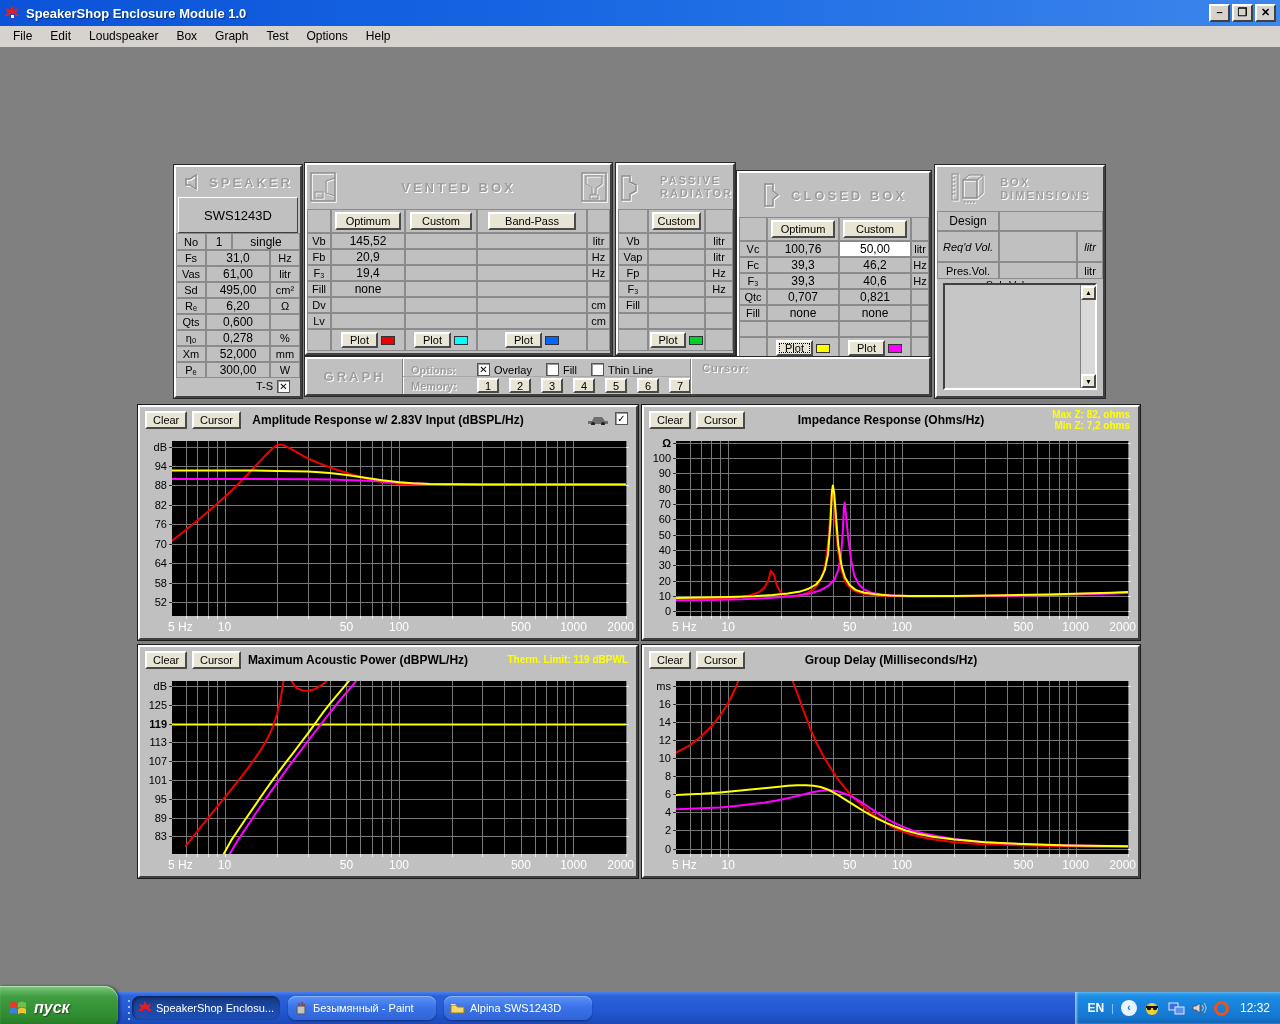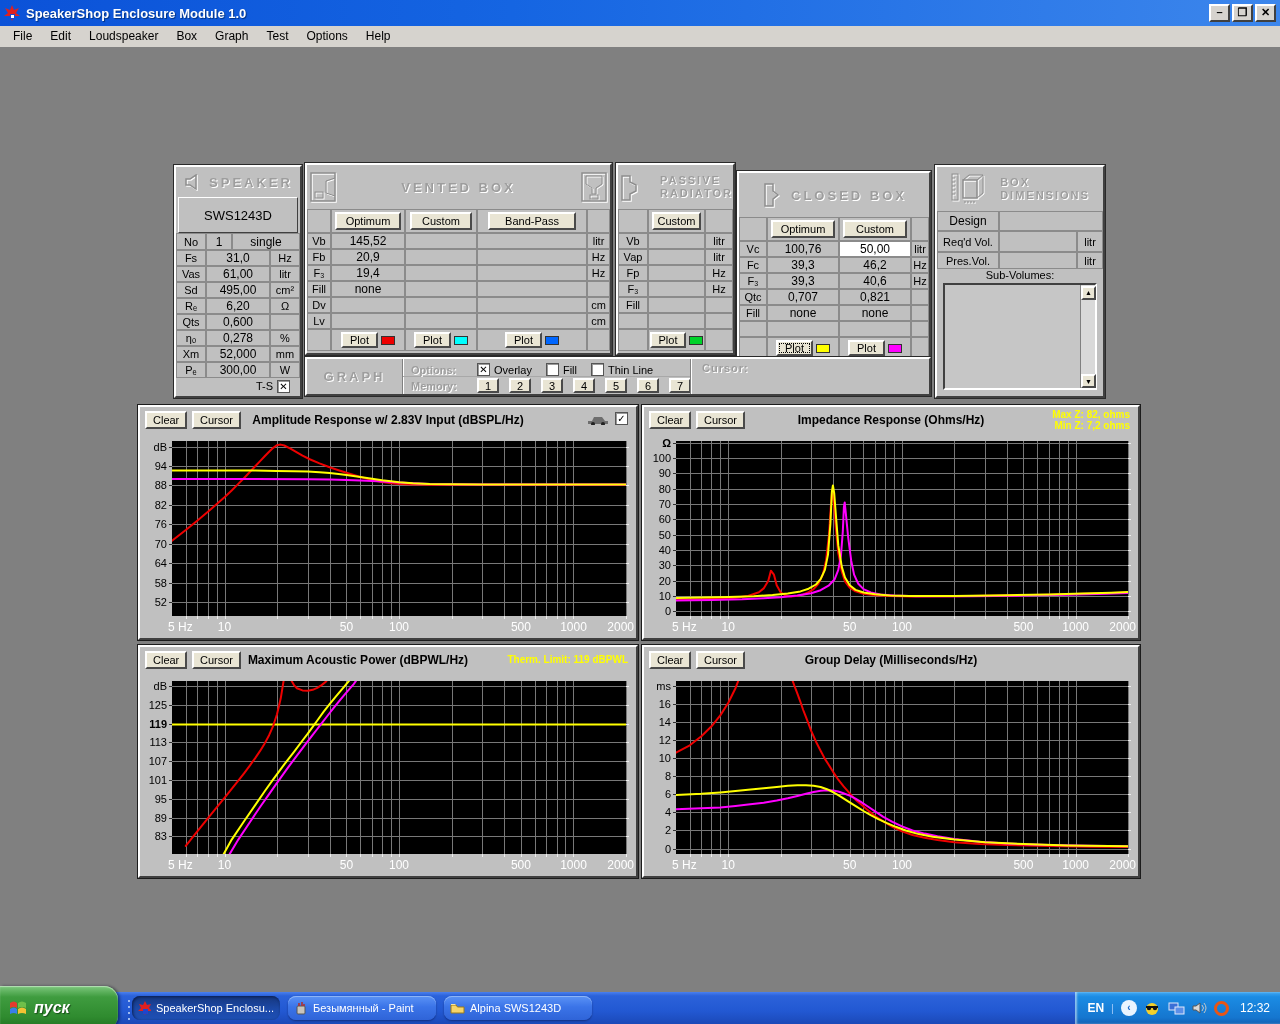--- a/index.html
+++ b/index.html
@@ -390,21 +390,21 @@
         <path d="M14 31h12" stroke="#8d8d8d" stroke-dasharray="2 1"></path>
       </svg>
     <span class="engraved" style="font-size:11px;letter-spacing:2px;line-height:13px;">
       <span>BOX</span><br><span>DIMENSIONS</span>
     </span>
   </div>
   <div style="display:grid;grid-template-columns:62px 1fr;height:20px;">
     <div class="cell lbl" style="font-size:12px;">Design</div>
     <div class="cell"></div>
   </div>
-  <div style="display:grid;grid-template-columns:62px 1fr 26px;height:21px;">
+  <div style="display:grid;grid-template-columns:62px 1fr 26px;height:31px;font-style:italic;">
     <div class="cell lbl">Req'd Vol.</div>
     <div class="cell"></div>
     <div class="cell lbl">litr</div>
   </div>
   <div style="display:grid;grid-template-columns:62px 1fr 26px;height:17px;">
     <div class="cell lbl">Pres.Vol.</div>
     <div class="cell"></div>
     <div class="cell lbl">litr</div>
   </div>
   <div style="height:14px;text-align:center;font-size:11px;">Sub-Volumes:</div>

